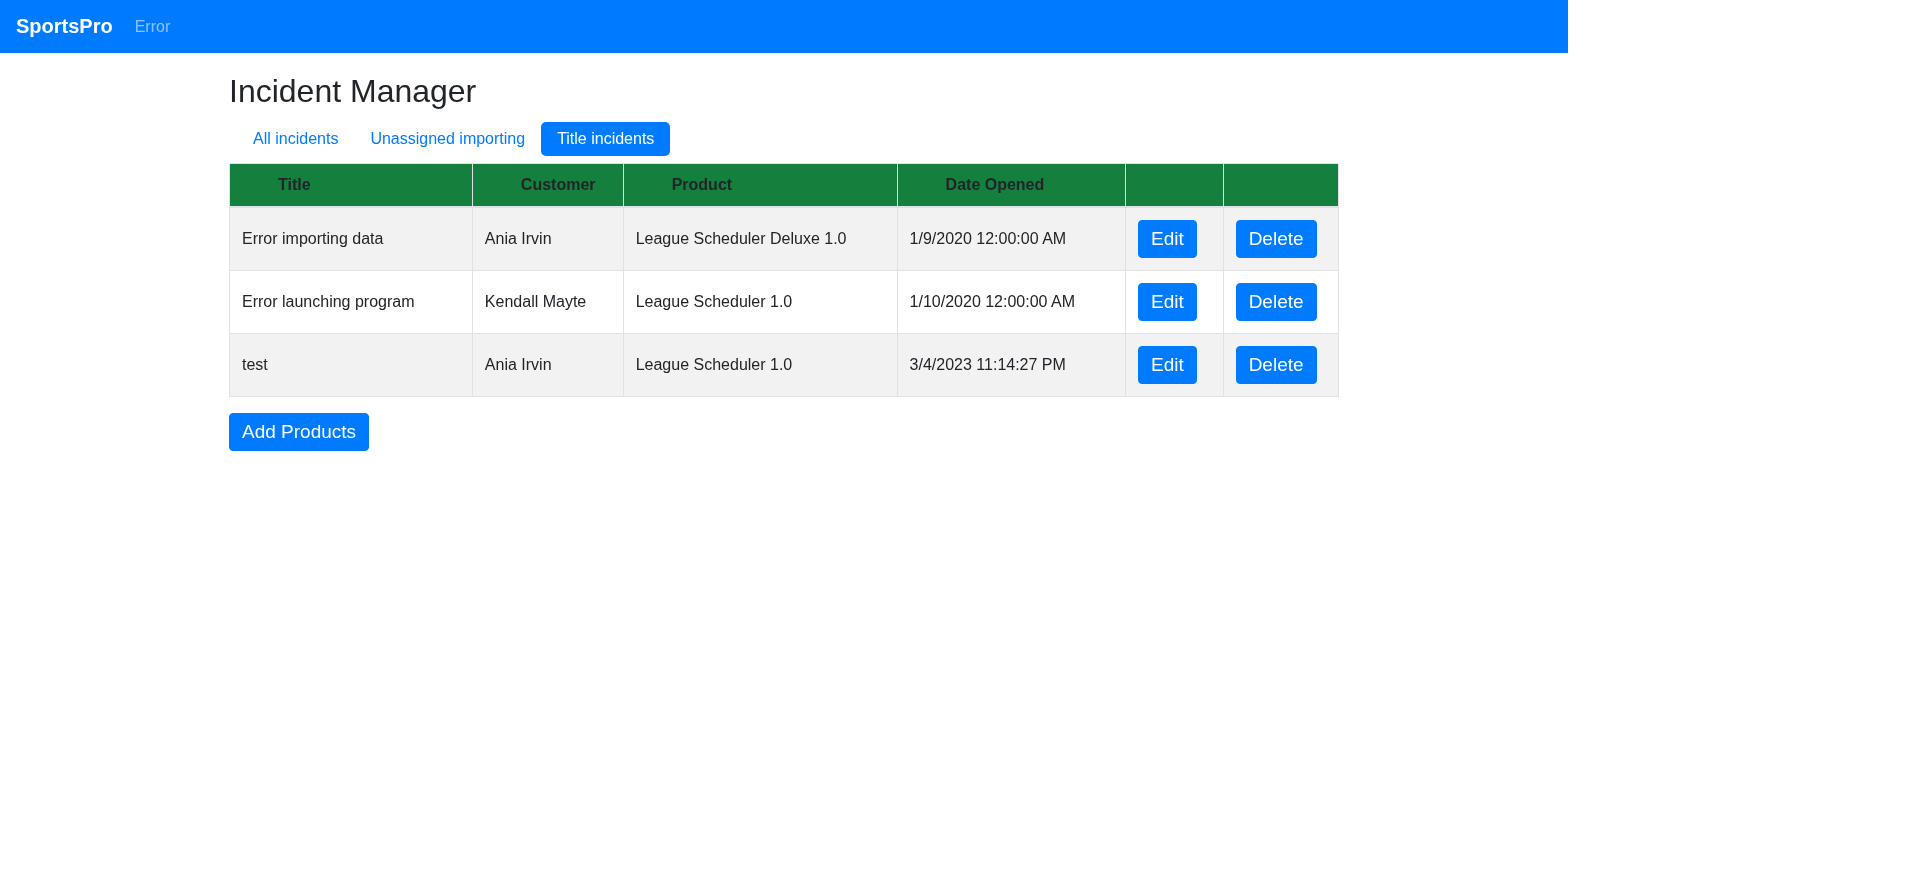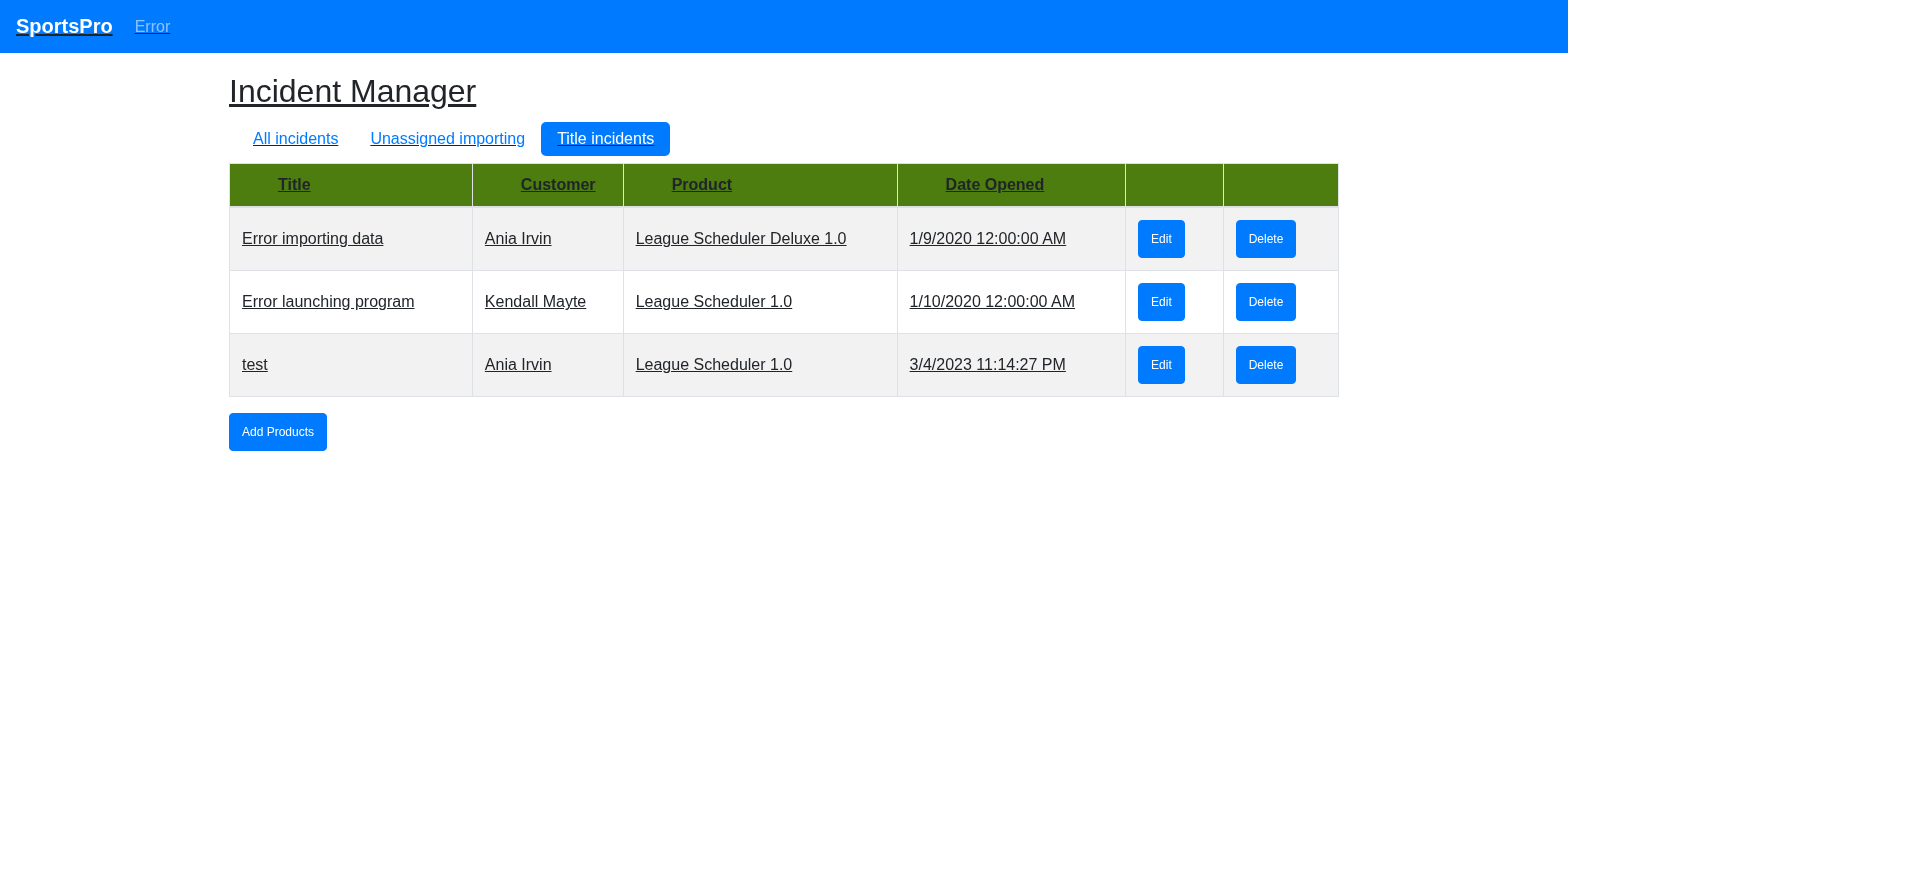--- a/index.html
+++ b/index.html
@@ -9,21 +9,20 @@
     background: #ffffff;
     font-family: "Liberation Sans", "DejaVu Sans", sans-serif;
     font-size: 16px;
     color: #212529;
   }
   .page {
     width: 1568px;
     height: 896px;
     overflow: hidden;
     background: #fff;
-    text-decoration: underline;
   }
 
   
   .navbar {
     background: #007bff;
     height: 53px;
     display: flex;
     align-items: center;
     padding: 0 16px;
   }
@@ -102,36 +101,36 @@
   table.incidents th,
   table.incidents td {
     border: 1px solid #dee2e6;
     padding: 12px;
     text-align: left;
     vertical-align: middle;
     font-size: 16px;
   }
   table.incidents thead th {
     font-weight: 700;
-    background: #4d7c0f;
+    background: #15803d;
     border-bottom: 2px solid #dee2e6;
     padding-left: 48px;
   }
   table.incidents tbody tr:nth-child(odd) { background: #f2f2f2; }
   table.incidents tbody tr:nth-child(even) { background: #ffffff; }
 
   
   .btn {
     display: inline-block;
     background: #007bff;
     color: #ffffff;
     border: 1px solid #007bff;
     border-radius: 4px;
     padding: 6px 12px;
-    font-size: 12px;
+    font-size: 19px;
     line-height: 24px;
     font-family: inherit;
     cursor: pointer;
     text-align: center;
   }
   .add-btn { margin-top: 16px; }
 </style>
 </head>
 <body>
 

